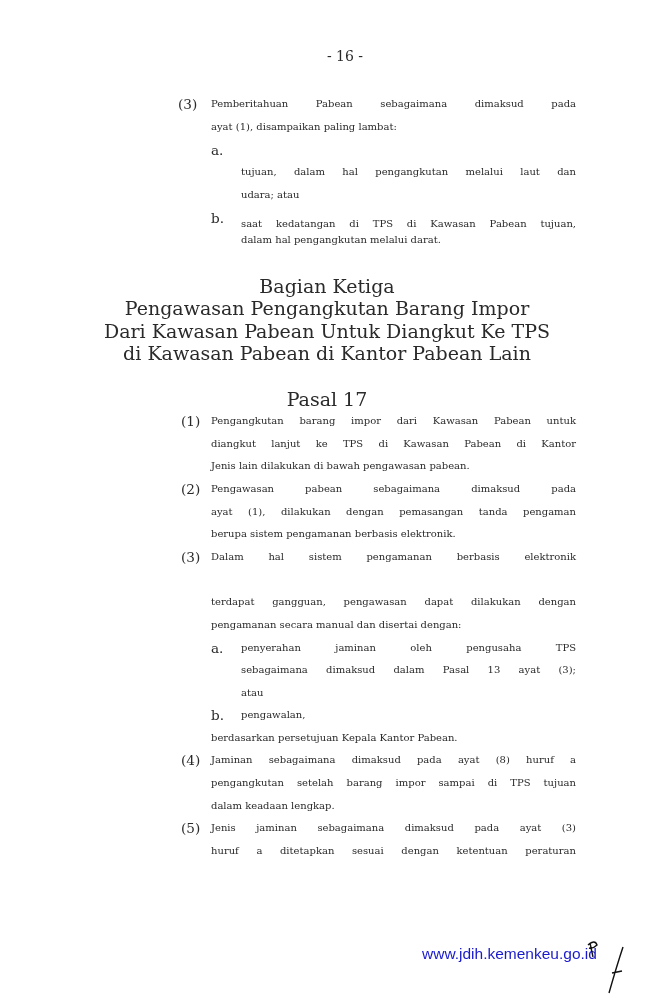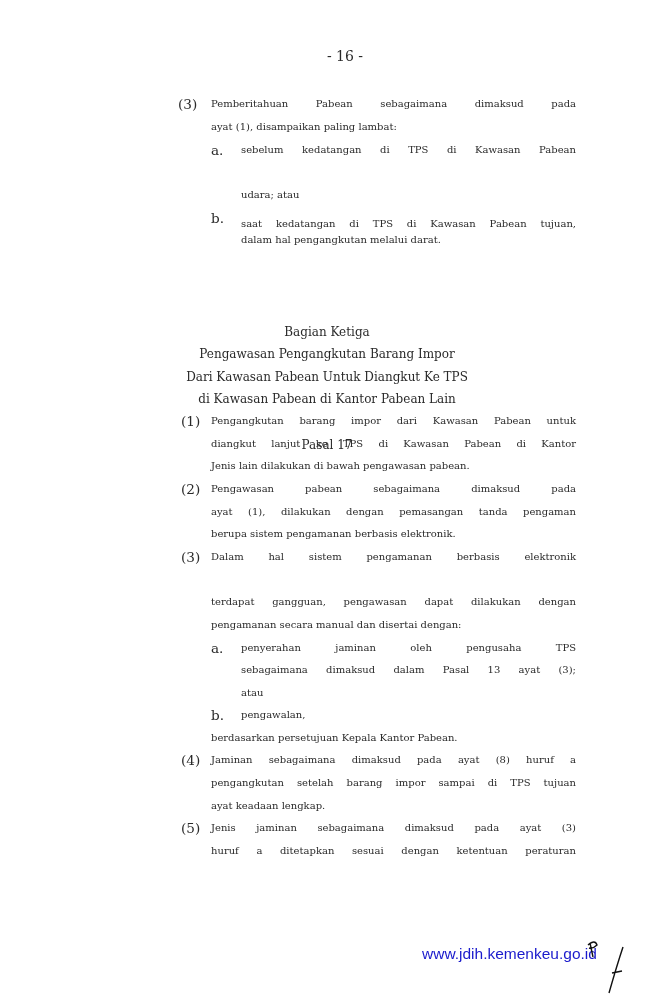--- a/index.html
+++ b/index.html
@@ -5,35 +5,35 @@
   html, body { margin: 0; padding: 0; }
   body {
     width: 654px; height: 1000px; background: #ffffff; position: relative; overflow: hidden;
     font-family: "DejaVu Serif", "Liberation Serif", serif; color: #2a2a2a;
   }
   .page { position: absolute; left: 0; top: 0; width: 654px; height: 1000px; }
   .pnum { position: absolute; top: 48px; left: 0; width: 654px; text-align: center; font-size: 14px; margin-left: 18px; }
   .ln { position: absolute; font-size: 10px; line-height: 18px; white-space: nowrap; }
   .just { text-align: justify; text-align-last: justify; white-space: normal; }
   .num { position: absolute; font-size: 13.6px; line-height: 18px; }
-  .center { position: absolute; left: 0; width: 654px; text-align: center; font-size: 12px; line-height: 18px; margin-top: 46px; }
+  .center { position: absolute; left: 0; width: 654px; text-align: center; font-size: 19px; line-height: 18px; }
   .footer-url { position: absolute; left: 422px; top: 945px; font-family: "Liberation Sans", sans-serif; font-size: 15.5px; color: #1a1acc; }
   .sig { position: absolute; left: 585px; top: 935px; }
 </style>
 </head>
 <body>
 
 <div class="page">
   <div class="pnum">- 16 -</div>
 
   <div class="num" style="left:178px;top:95px">(3)</div>
   <div class="ln just" style="left:211px;top:95px;width:365px">Pemberitahuan Pabean sebagaimana dimaksud pada</div>
   <div class="ln" style="left:211px;top:118px">ayat (1), disampaikan paling lambat:</div>
   <div class="num" style="left:211px;top:141px">a.</div>
-  <div class="ln just" style="left:241px;top:141px;width:335px">sebelum kedatangan di TPS di Kawasan Pabean</div>
+  <div class="ln just" style="left:241px;top:163px;width:335px">tujuan, dalam hal pengangkutan melalui laut dan</div>
   <div class="ln" style="left:241px;top:186px">udara; atau</div>
   <div class="num" style="left:211px;top:209px">b.</div>
   <div class="ln just" style="left:241px;top:215px;width:335px">saat kedatangan di TPS di Kawasan Pabean tujuan,</div>
   <div class="ln" style="left:241px;top:231px">dalam hal pengangkutan melalui darat.</div>
 
   <div class="center" style="top:277px">Bagian Ketiga</div>
   <div class="center" style="top:299px">Pengawasan Pengangkutan Barang Impor</div>
   <div class="center" style="top:322px">Dari Kawasan Pabean Untuk Diangkut Ke TPS</div>
   <div class="center" style="top:344px">di Kawasan Pabean di Kantor Pabean Lain</div>
 
@@ -57,21 +57,21 @@
   <div class="ln just" style="left:241px;top:639px;width:335px">penyerahan jaminan oleh pengusaha TPS</div>
   <div class="ln just" style="left:241px;top:661px;width:335px">sebagaimana dimaksud dalam Pasal 13 ayat (3);</div>
   <div class="ln" style="left:241px;top:684px">atau</div>
   <div class="num" style="left:211px;top:706px">b.</div>
   <div class="ln" style="left:241px;top:706px">pengawalan,</div>
   <div class="ln" style="left:211px;top:729px">berdasarkan persetujuan Kepala Kantor Pabean.</div>
 
   <div class="num" style="left:181px;top:751px">(4)</div>
   <div class="ln just" style="left:211px;top:751px;width:365px">Jaminan sebagaimana dimaksud pada ayat (8) huruf a</div>
   <div class="ln just" style="left:211px;top:774px;width:365px">pengangkutan setelah barang impor sampai di TPS tujuan</div>
-  <div class="ln" style="left:211px;top:797px">ayat keadaan lengkap.</div>
+  <div class="ln" style="left:211px;top:797px">dalam keadaan lengkap.</div>
 
   <div class="num" style="left:181px;top:819px">(5)</div>
   <div class="ln just" style="left:211px;top:819px;width:365px">Jenis jaminan sebagaimana dimaksud pada ayat (3)</div>
   <div class="ln just" style="left:211px;top:842px;width:365px">huruf a ditetapkan sesuai dengan ketentuan peraturan</div>
 
   <div class="footer-url">www.jdih.kemenkeu.go.id</div>
 
   <svg class="sig" width="50" height="60" viewBox="0 0 50 60">
     <path d="M5 8 L8 22 M3 10 Q10 4 12 10 Q8 14 4 13" stroke="#111" stroke-width="1.4" fill="none"></path>
     <path d="M38 12 Q32 30 24 58 M27 38 L37 36" stroke="#111" stroke-width="1.4" fill="none"></path>

